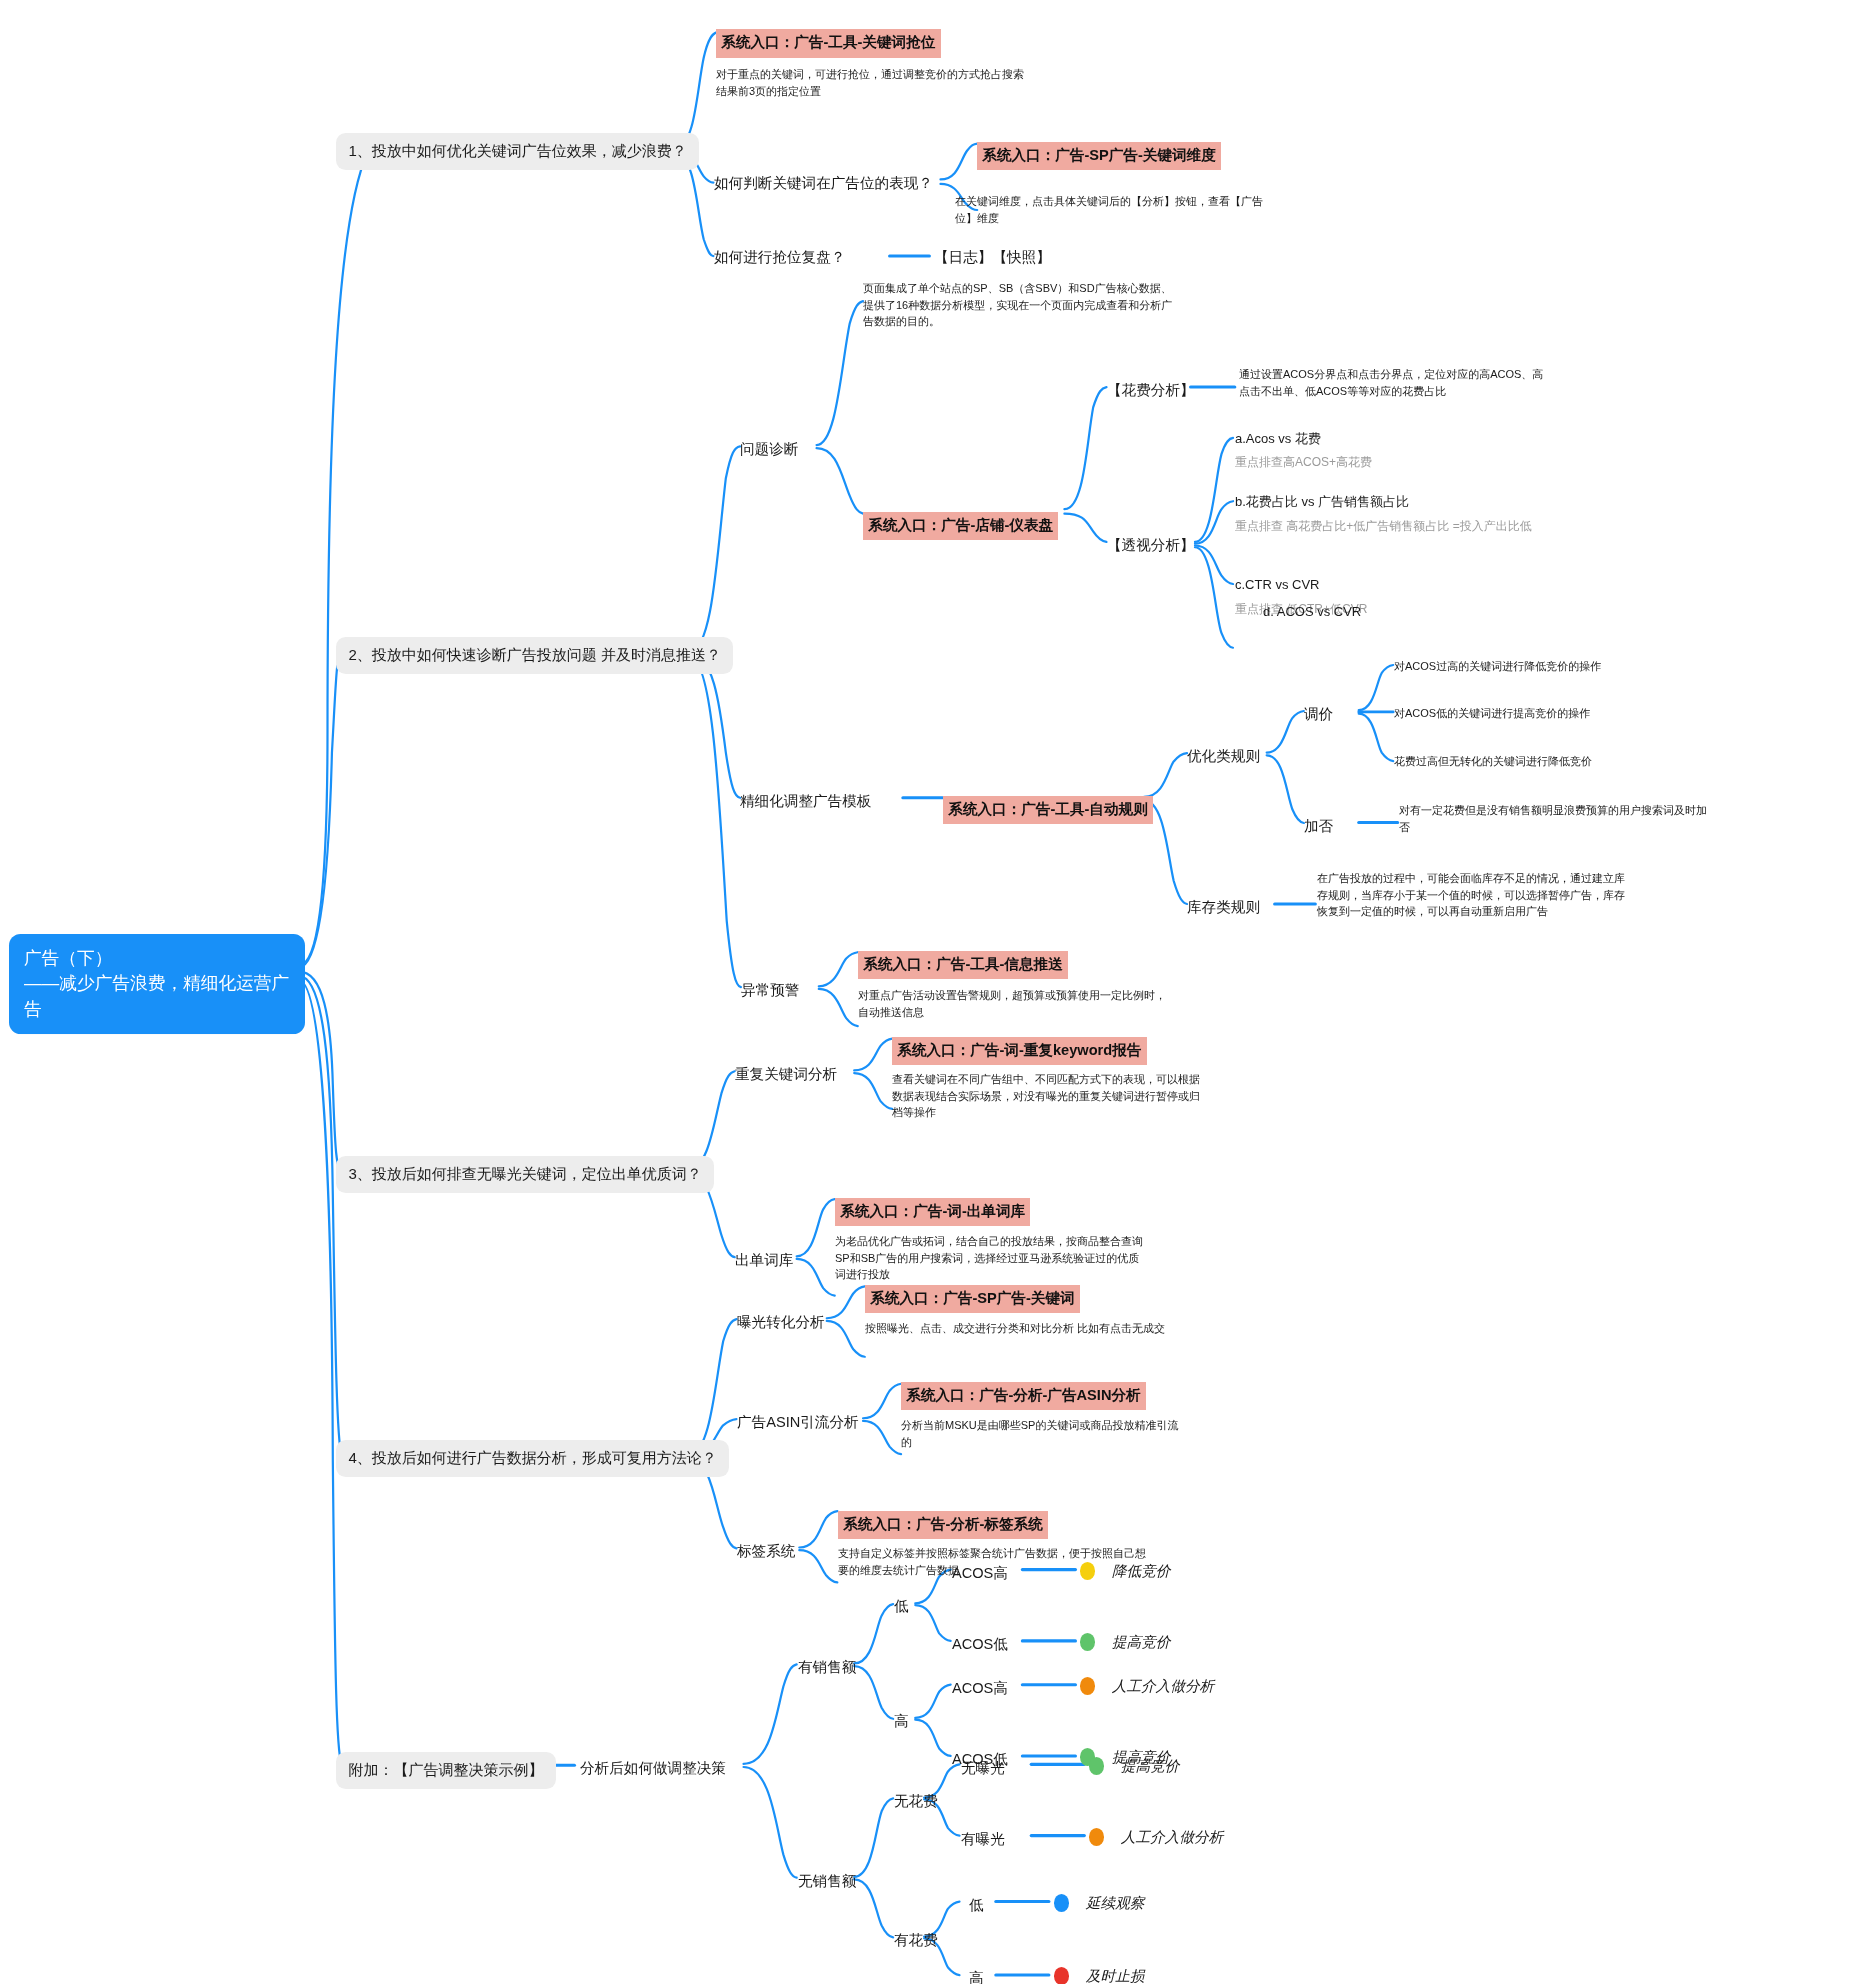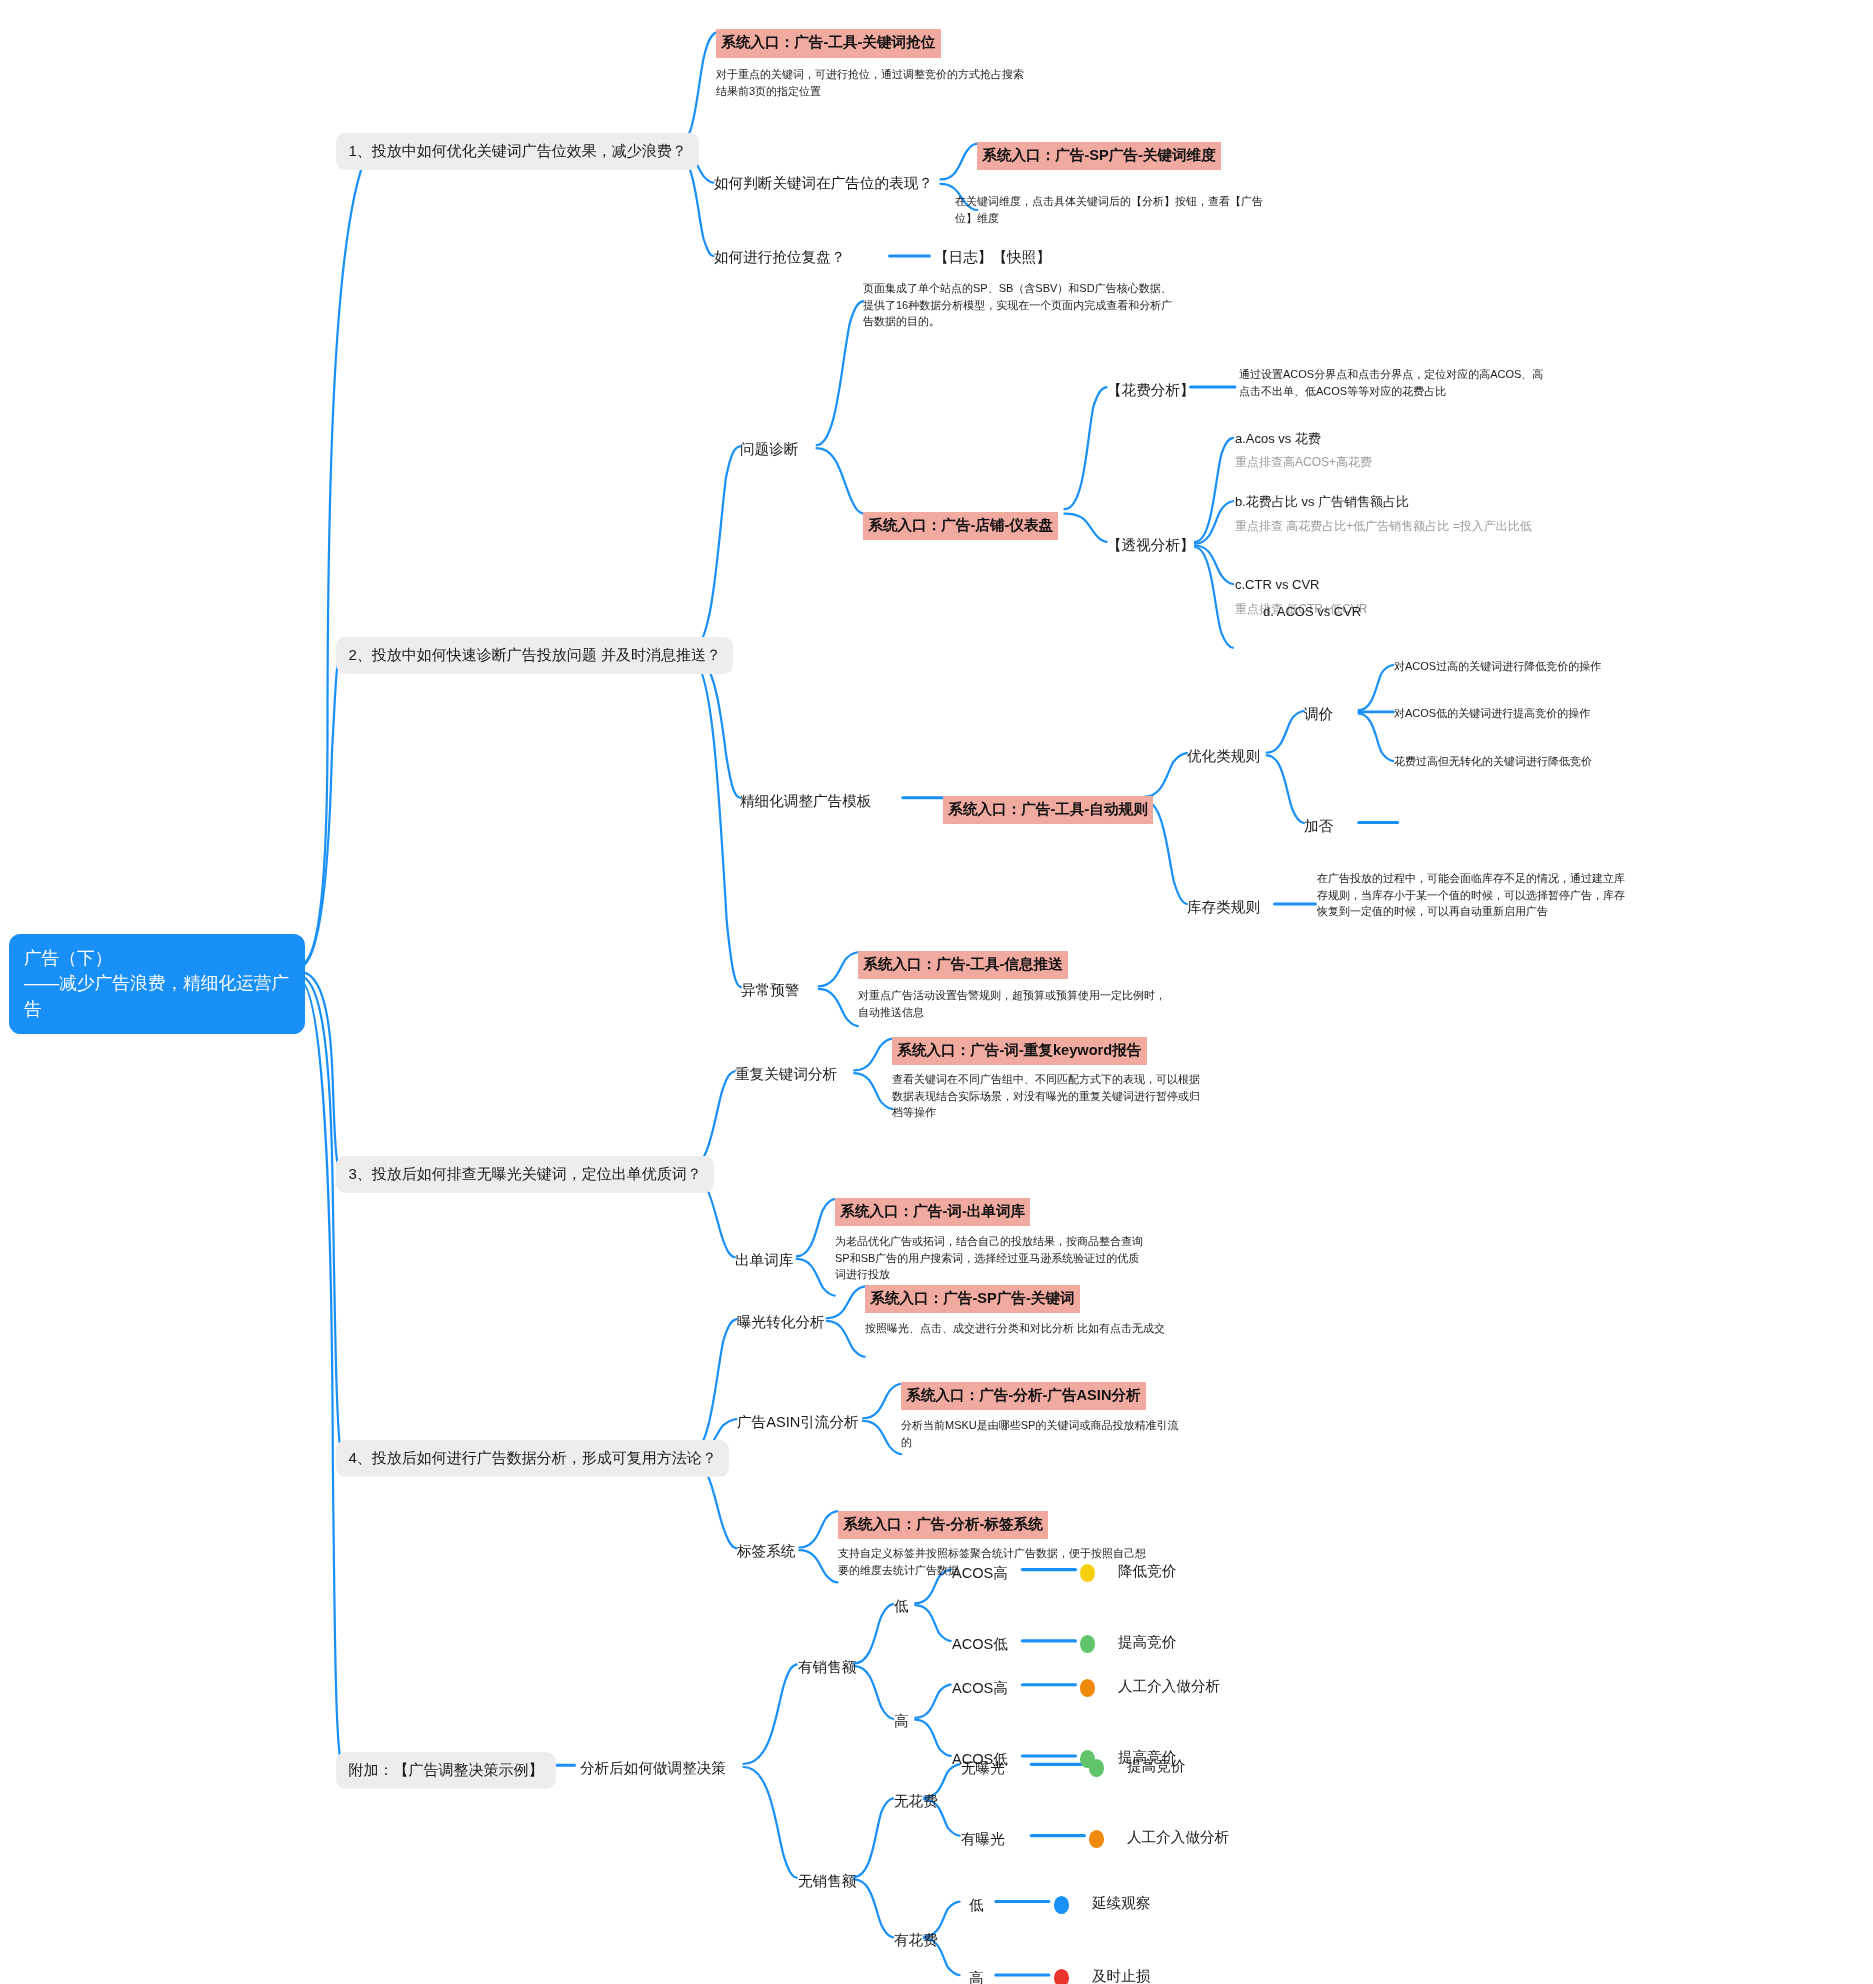--- a/index.html
+++ b/index.html
@@ -21,21 +21,21 @@
   }
   
   .sys{
     background:#f0aaa0;color:#111;padding:2.2px 5.3px 4px 5.3px;
     font-size:14.6px;white-space:nowrap;display:inline-block;font-weight:600;
   }
   .lbl{font-size:14.6px;}
   .body{font-size:11px;color:#1a1a1a;}
   .gray{font-size:12px;color:#9b9b9b;}
   .leaf{font-size:13px;}
-  .dotrow{display:flex;align-items:flex-end;gap:23px;white-space:nowrap;}
+  .dotrow{display:flex;align-items:center;gap:17px;white-space:nowrap;font-style:italic;}
   .dot{width:15px;height:17.7px;border-radius:50%;flex:0 0 auto;display:inline-block;}
 </style>
 </head>
 <body>
 
 <div id="stage">
 
   <svg id="wires" viewBox="0 0 4232 4484">
     <g fill="none" stroke="#1890f8" stroke-width="5" stroke-linecap="round">
 
@@ -203,20 +203,22 @@
   </div>
 
   <div class="node lbl" style="left:1187px;top:745px;">优化类规则</div>
   <div class="node lbl" style="left:1304px;top:703px;">调价</div>
 
   <div class="node body" style="left:1394px;top:658px;">对ACOS过高的关键词进行降低竞价的操作</div>
   <div class="node body" style="left:1394px;top:705px;">对ACOS低的关键词进行提高竞价的操作</div>
   <div class="node body" style="left:1394px;top:753px;">花费过高但无转化的关键词进行降低竞价</div>
 
   <div class="node lbl" style="left:1304px;top:815px;">加否</div>
+  <div class="node body" style="left:1399px;top:802px;width:434px;">对有一定花费但是没有销售额明显浪费预算的用户搜索词及时加
+否</div>
 
   <div class="node lbl" style="left:1187px;top:896px;">库存类规则</div>
   <div class="node body" style="left:1317px;top:870px;width:469px;">在广告投放的过程中，可能会面临库存不足的情况，通过建立库
 存规则，当库存小于某一个值的时候，可以选择暂停广告，库存
 恢复到一定值的时候，可以再自动重新启用广告</div>
 
   <div class="node lbl" style="left:741px;top:979px;">异常预警</div>
   <div class="node" style="left:858px;top:940px;">
     <span class="sys">系统入口：广告-工具-信息推送</span>
   </div>

